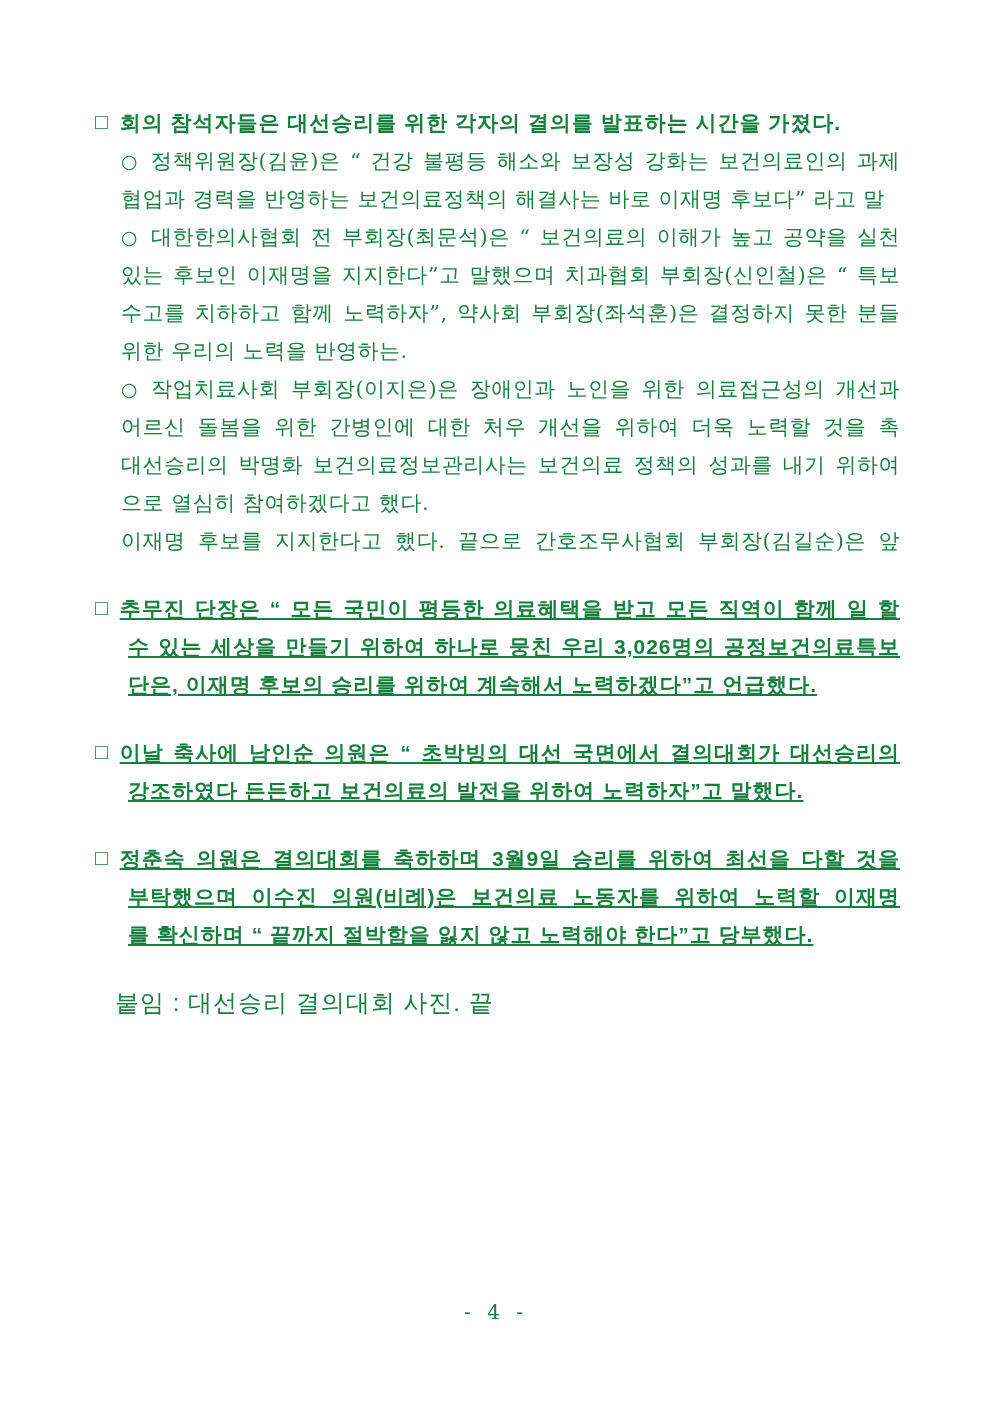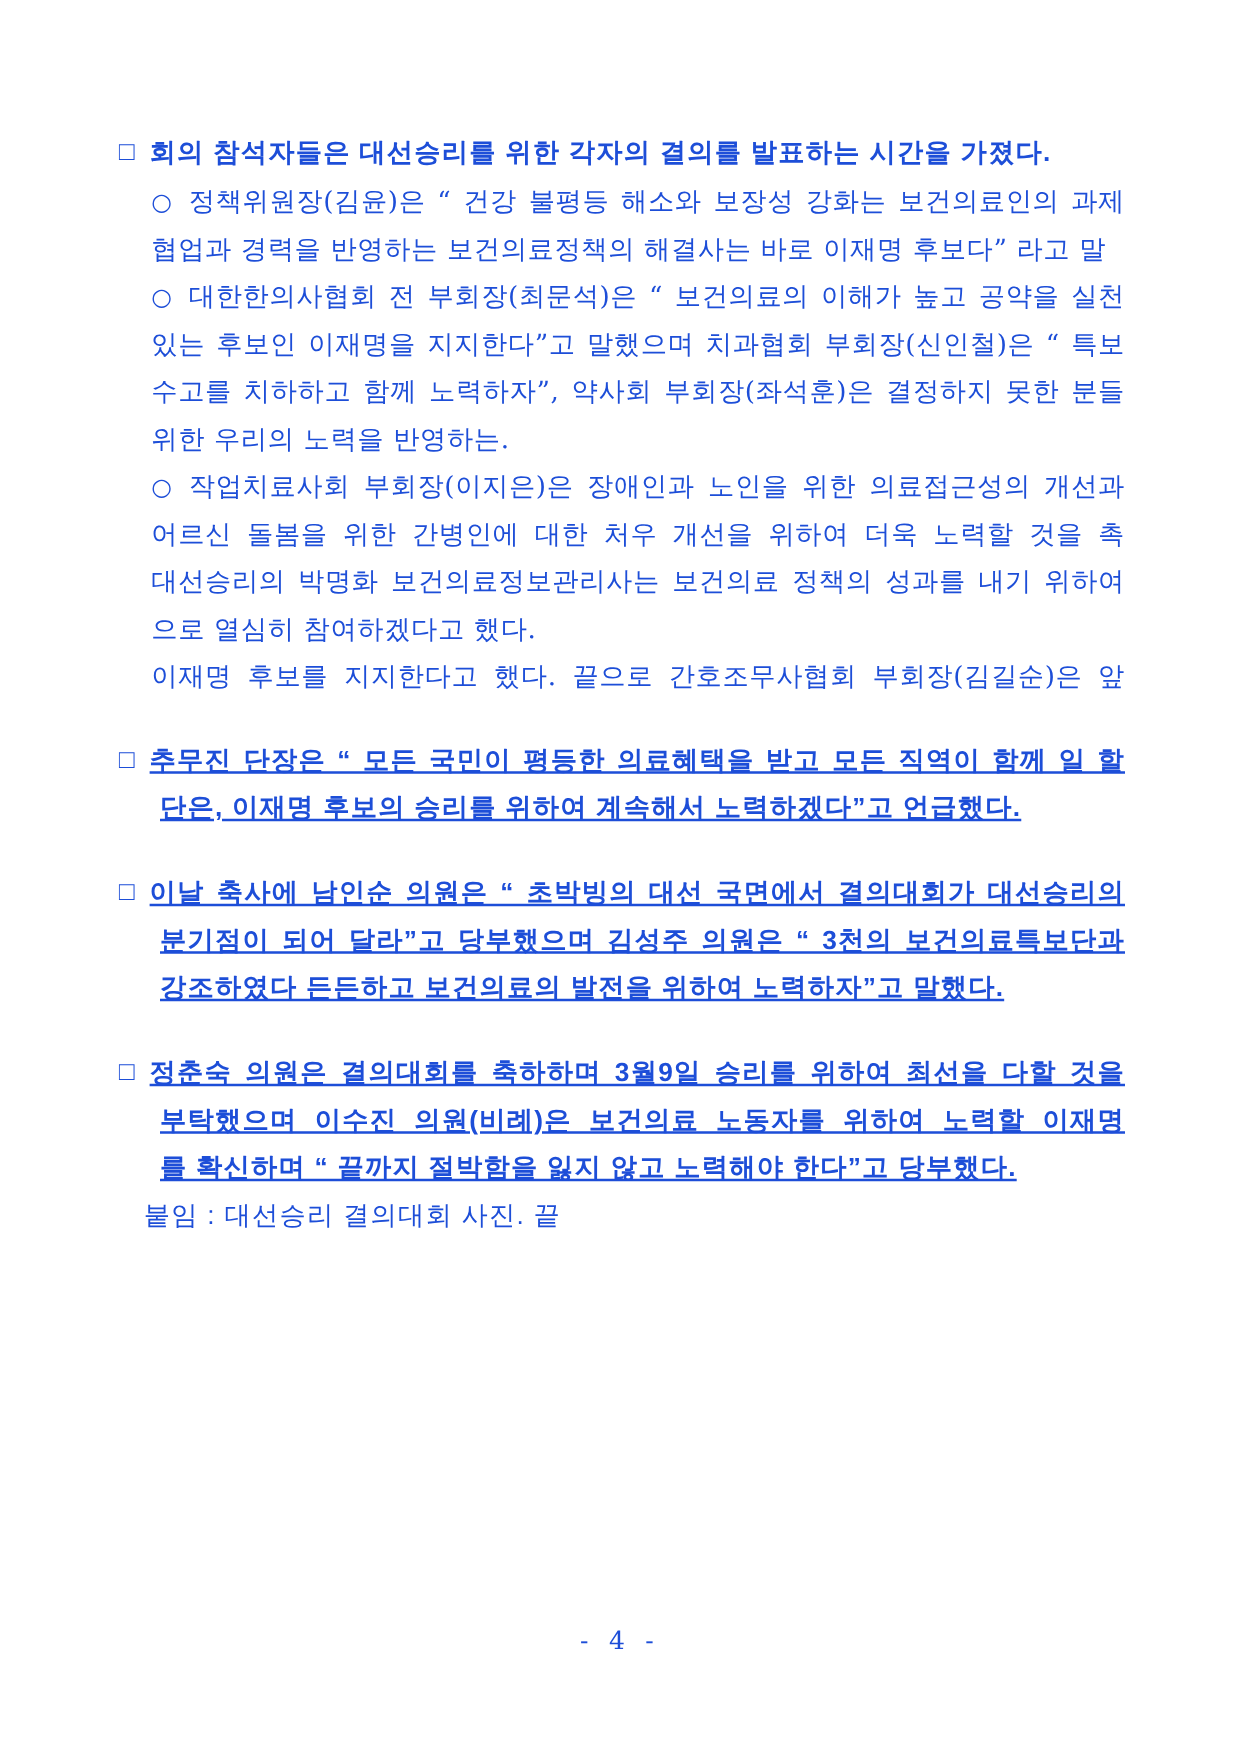--- a/index.html
+++ b/index.html
@@ -5,21 +5,21 @@
   html, body {
     margin: 0;
     padding: 0;
     background: #ffffff;
   }
   .page {
     position: relative;
     width: 992px;
     height: 1403px;
     background: #ffffff;
-    color: #1d4ed8;
+    color: #15803d;
     overflow: hidden;
     box-sizing: border-box;
     padding: 104px 92px 0 95px;
   }
   .line {
     line-height: 38px;
     height: 38px;
     font-size: 21px;
     white-space: pre-wrap;
     overflow: hidden;
@@ -50,23 +50,24 @@
     font-weight: normal;
     letter-spacing: 0.5px;
   }
   .sec-sub .marker {
     display: inline-block;
     margin-right: 13px;
     font-size: 19px;
   }
   .gap { margin-top: 30px; text-decoration: underline; }
   .attachment {
+    margin-top: 30px;
     margin-left: 20px;
     font-family: "Liberation Sans", sans-serif;
-    font-size: 21px;
+    font-size: 24px;
     line-height: 38px;
     letter-spacing: 1px;
   }
   .page-number {
     position: absolute;
     left: 0;
     right: 0;
     top: 1300px;
     text-align: center;
     font-family: "DejaVu Serif", serif;
@@ -98,26 +99,26 @@
   <div class="sec-sub">
     <div class="line j"><span class="marker">○</span><span>작업치료사회 부회장(이지은)은 장애인과 노인을 위한 의료접근성의 개선과 정</span></div>
     <div class="line j cont">어르신 돌봄을 위한 간병인에 대한 처우 개선을 위하여 더욱 노력할 것을 촉</div>
     <div class="line j cont">대선승리의 박명화 보건의료정보관리사는 보건의료 정책의 성과를 내기 위하여</div>
     <div class="line cont">으로 열심히 참여하겠다고 했다.</div>
     <div class="line j cont">이재명 후보를 지지한다고 했다. 끝으로 간호조무사협회 부회장(김길순)은 앞</div>
   </div>
 
   <div class="sec-head gap">
     <div class="line j"><span class="marker">□</span><span>추무진 단장은 “ 모든 국민이 평등한 의료혜택을 받고 모든 직역이 함께 일 할</span></div>
+    <div class="line j cont">수 있는 세상을 만들기 위하여 하나로 뭉친 우리 3,026명의 공정보건의료특보</div>
     <div class="line cont">단은, 이재명 후보의 승리를 위하여 계속해서 노력하겠다”고 언급했다.</div>
   </div>
 
   <div class="sec-head gap">
     <div class="line j"><span class="marker">□</span><span>이날 축사에 남인순 의원은 “ 초박빙의 대선 국면에서 결의대회가 대선승리의</span></div>
-    <div class="line j cont">분기점이 되어 달라”고 당부했으며 김성주 의원은 “ 3천의 보건의료특보단과</div>
     <div class="line cont">강조하였다 든든하고 보건의료의 발전을 위하여 노력하자”고 말했다.</div>
   </div>
 
   <div class="sec-head gap">
     <div class="line j"><span class="marker">□</span><span>정춘숙 의원은 결의대회를 축하하며 3월9일 승리를 위하여 최선을 다할 것을</span></div>
     <div class="line j cont">부탁했으며 이수진 의원(비례)은 보건의료 노동자를 위하여 노력할 이재명</div>
     <div class="line cont">를 확신하며 “ 끝까지 절박함을 잃지 않고 노력해야 한다”고 당부했다.</div>
   </div>
 
   <div class="attachment">붙임 : 대선승리 결의대회 사진. 끝</div>

